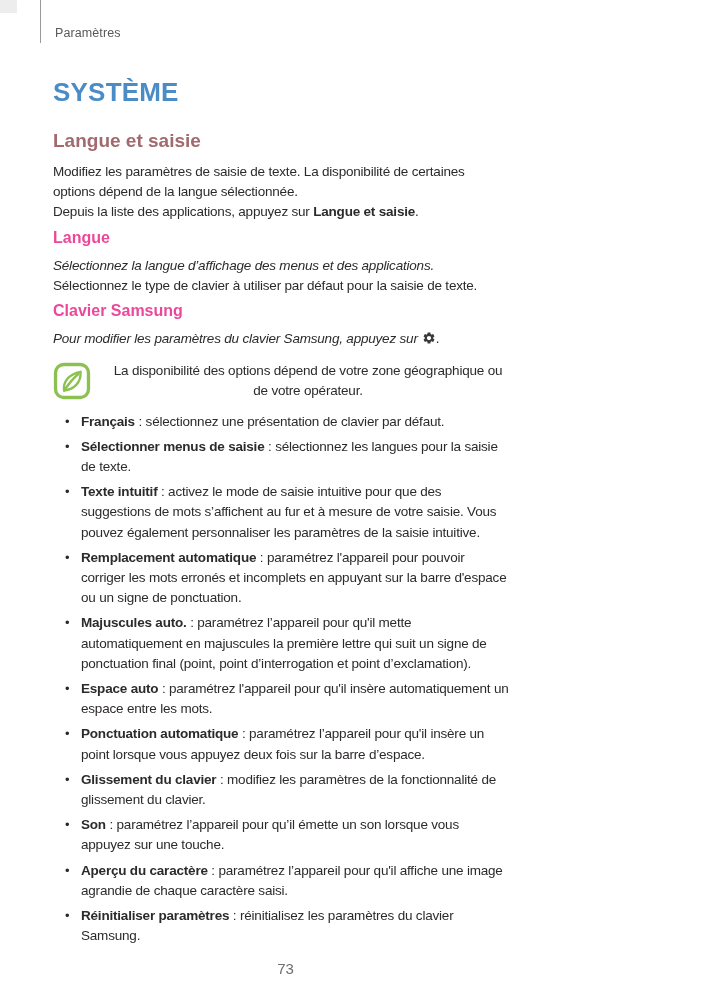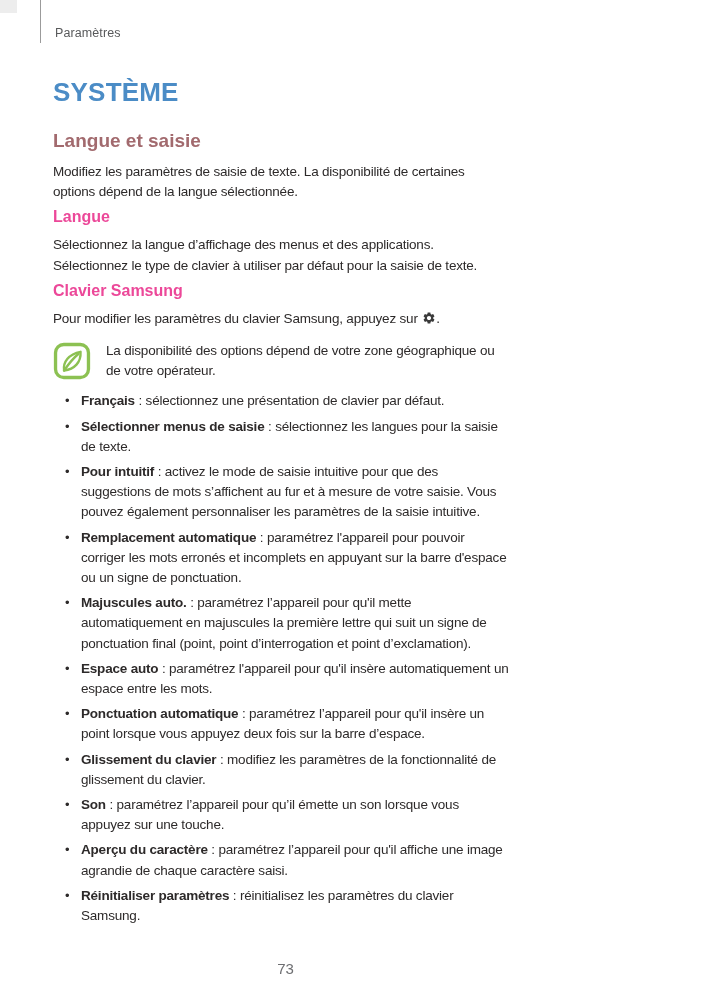--- a/index.html
+++ b/index.html
@@ -62,21 +62,21 @@
     color: #2d2a2a;
   }
   p.first-para { margin-top: 10px; }
   h3.sub-title {
     margin: 4px 0 7px;
     font-size: 16px;
     line-height: 22px;
     font-weight: bold;
     color: #ec4899;
   }
-  h3.sub-title + p.body-text { margin-top: 0; }
+  h3.sub-title + p.body-text { margin-top: 0; font-style: italic; }
   .bold-inline { font-weight: bold; }
   .gear-icon-svg {
     display: inline-block;
     width: 14px; height: 14px;
     vertical-align: -2px;
     margin-left: 1px;
   }
   .note-row {
     display: flex;
     align-items: center;
@@ -86,20 +86,21 @@
     flex: 0 0 auto;
     width: 38px; height: 38px;
     margin-right: 15px;
   }
   .note-text {
     font-size: 13.5px;
     line-height: 20.2px;
     letter-spacing: -0.2px;
     color: #2d2a2a;
     margin: 0;
+    text-align: center;
   }
   ul.option-list {
     list-style: none;
     margin: 10px 0 0;
     padding: 0 0 0 12px;
   }
   ul.option-list li {
     position: relative;
     padding-left: 16px;
     margin: 0 0 5px;
@@ -134,20 +135,21 @@
   <span class="breadcrumb">Paramètres</span>
 
   <main>
 
     <h1 class="section-title">SYSTÈME</h1>
 
     <h2 class="chapter-title">Langue et saisie</h2>
 
     <p class="body-text first-para">Modifiez les paramètres de saisie de texte. La disponibilité de certaines options dépend de la langue sélectionnée.</p>
 
+    <p class="body-text"><span>Depuis la liste des applications, appuyez sur </span><span class="bold-inline">Langue et saisie</span><span>.</span></p>
 
     <h3 class="sub-title">Langue</h3>
     <p class="body-text">Sélectionnez la langue d’affichage des menus et des applications.</p>
 
     <p class="body-text">Sélectionnez le type de clavier à utiliser par défaut pour la saisie de texte.</p>
 
     <h3 class="sub-title">Clavier Samsung</h3>
     <p class="body-text"><span>Pour modifier les paramètres du clavier Samsung, appuyez sur </span><svg class="gear-icon-svg" viewBox="0 0 24 24" aria-hidden="true">
           <path fill="#3a3a3a" d="M19.14,12.94c0.04-0.3,0.06-0.61,0.06-0.94c0-0.32-0.02-0.64-0.07-0.94l2.03-1.58c0.18-0.14,0.23-0.41,0.12-0.61 l-1.92-3.32c-0.12-0.22-0.37-0.29-0.59-0.22l-2.39,0.96c-0.5-0.38-1.03-0.7-1.62-0.94L14.4,2.81c-0.04-0.24-0.24-0.41-0.48-0.41 h-3.84c-0.24,0-0.43,0.17-0.47,0.41L9.25,5.35C8.66,5.59,8.12,5.92,7.63,6.29L5.24,5.33c-0.22-0.08-0.47,0-0.59,0.22L2.74,8.87 C2.62,9.08,2.66,9.34,2.86,9.48l2.03,1.58C4.84,11.36,4.8,11.69,4.8,12s0.02,0.64,0.07,0.94l-2.03,1.58 c-0.18,0.14-0.23,0.41-0.12,0.61l1.92,3.32c0.12,0.22,0.37,0.29,0.59,0.22l2.39-0.96c0.5,0.38,1.03,0.7,1.62,0.94l0.36,2.54 c0.05,0.24,0.24,0.41,0.48,0.41h3.84c0.24,0,0.44-0.17,0.47-0.41l0.36-2.54c0.59-0.24,1.13-0.56,1.62-0.94l2.39,0.96 c0.22,0.08,0.47,0,0.59-0.22l1.92-3.32c0.12-0.22,0.07-0.47-0.12-0.61L19.14,12.94z M12,15.6c-1.98,0-3.6-1.62-3.6-3.6 s1.62-3.6,3.6-3.6s3.6,1.62,3.6,3.6S13.98,15.6,12,15.6z"></path>
         </svg><span>.</span></p>
@@ -157,21 +159,21 @@
         <rect x="1.6" y="1.6" width="20.8" height="20.8" rx="5.2" fill="#ffffff" stroke="#8cc152" stroke-width="2.1"></rect>
         <path d="M7 18 C6.2 12.6, 10 7.6, 17.4 6.2 C17.8 12.8, 13.6 17.2, 7 18 Z" fill="#ffffff" stroke="#8cc152" stroke-width="1.5" stroke-linejoin="round"></path>
         <path d="M7 18 C9.8 14, 12.6 10.4, 16 7.6" fill="none" stroke="#8cc152" stroke-width="1.5" stroke-linecap="round"></path>
       </svg>
       <p class="note-text">La disponibilité des options dépend de votre zone géographique ou de votre opérateur.</p>
     </div>
 
     <ul class="option-list">
       <li><span class="bullet-dot">•</span><span class="bold-inline">Français</span><span> : sélectionnez une présentation de clavier par défaut.</span></li>
       <li><span class="bullet-dot">•</span><span class="bold-inline">Sélectionner menus de saisie</span><span> : sélectionnez les langues pour la saisie de texte.</span></li>
-      <li><span class="bullet-dot">•</span><span class="bold-inline">Pour intuitif</span><span> : activez le mode de saisie intuitive pour que des suggestions de mots s’affichent au fur et à mesure de votre saisie. Vous pouvez également personnaliser les paramètres de la saisie intuitive.</span></li>
+      <li><span class="bullet-dot">•</span><span class="bold-inline">Texte intuitif</span><span> : activez le mode de saisie intuitive pour que des suggestions de mots s’affichent au fur et à mesure de votre saisie. Vous pouvez également personnaliser les paramètres de la saisie intuitive.</span></li>
       <li><span class="bullet-dot">•</span><span class="bold-inline">Remplacement automatique</span><span> : paramétrez l'appareil pour pouvoir corriger les mots erronés et incomplets en appuyant sur la barre d'espace ou un signe de ponctuation.</span></li>
       <li><span class="bullet-dot">•</span><span class="bold-inline">Majuscules auto.</span><span> : paramétrez l’appareil pour qu'il mette automatiquement en majuscules la première lettre qui suit un signe de ponctuation final (point, point d’interrogation et point d’exclamation).</span></li>
       <li><span class="bullet-dot">•</span><span class="bold-inline">Espace auto</span><span> : paramétrez l'appareil pour qu'il insère automatiquement un espace entre les mots.</span></li>
       <li><span class="bullet-dot">•</span><span class="bold-inline">Ponctuation automatique</span><span> : paramétrez l’appareil pour qu'il insère un point lorsque vous appuyez deux fois sur la barre d’espace.</span></li>
       <li><span class="bullet-dot">•</span><span class="bold-inline">Glissement du clavier</span><span> : modifiez les paramètres de la fonctionnalité de glissement du clavier.</span></li>
       <li><span class="bullet-dot">•</span><span class="bold-inline">Son</span><span> : paramétrez l’appareil pour qu’il émette un son lorsque vous appuyez sur une touche.</span></li>
       <li><span class="bullet-dot">•</span><span class="bold-inline">Aperçu du caractère</span><span> : paramétrez l’appareil pour qu'il affiche une image agrandie de chaque caractère saisi.</span></li>
       <li><span class="bullet-dot">•</span><span class="bold-inline">Réinitialiser paramètres</span><span> : réinitialisez les paramètres du clavier Samsung.</span></li>
     </ul>
 

